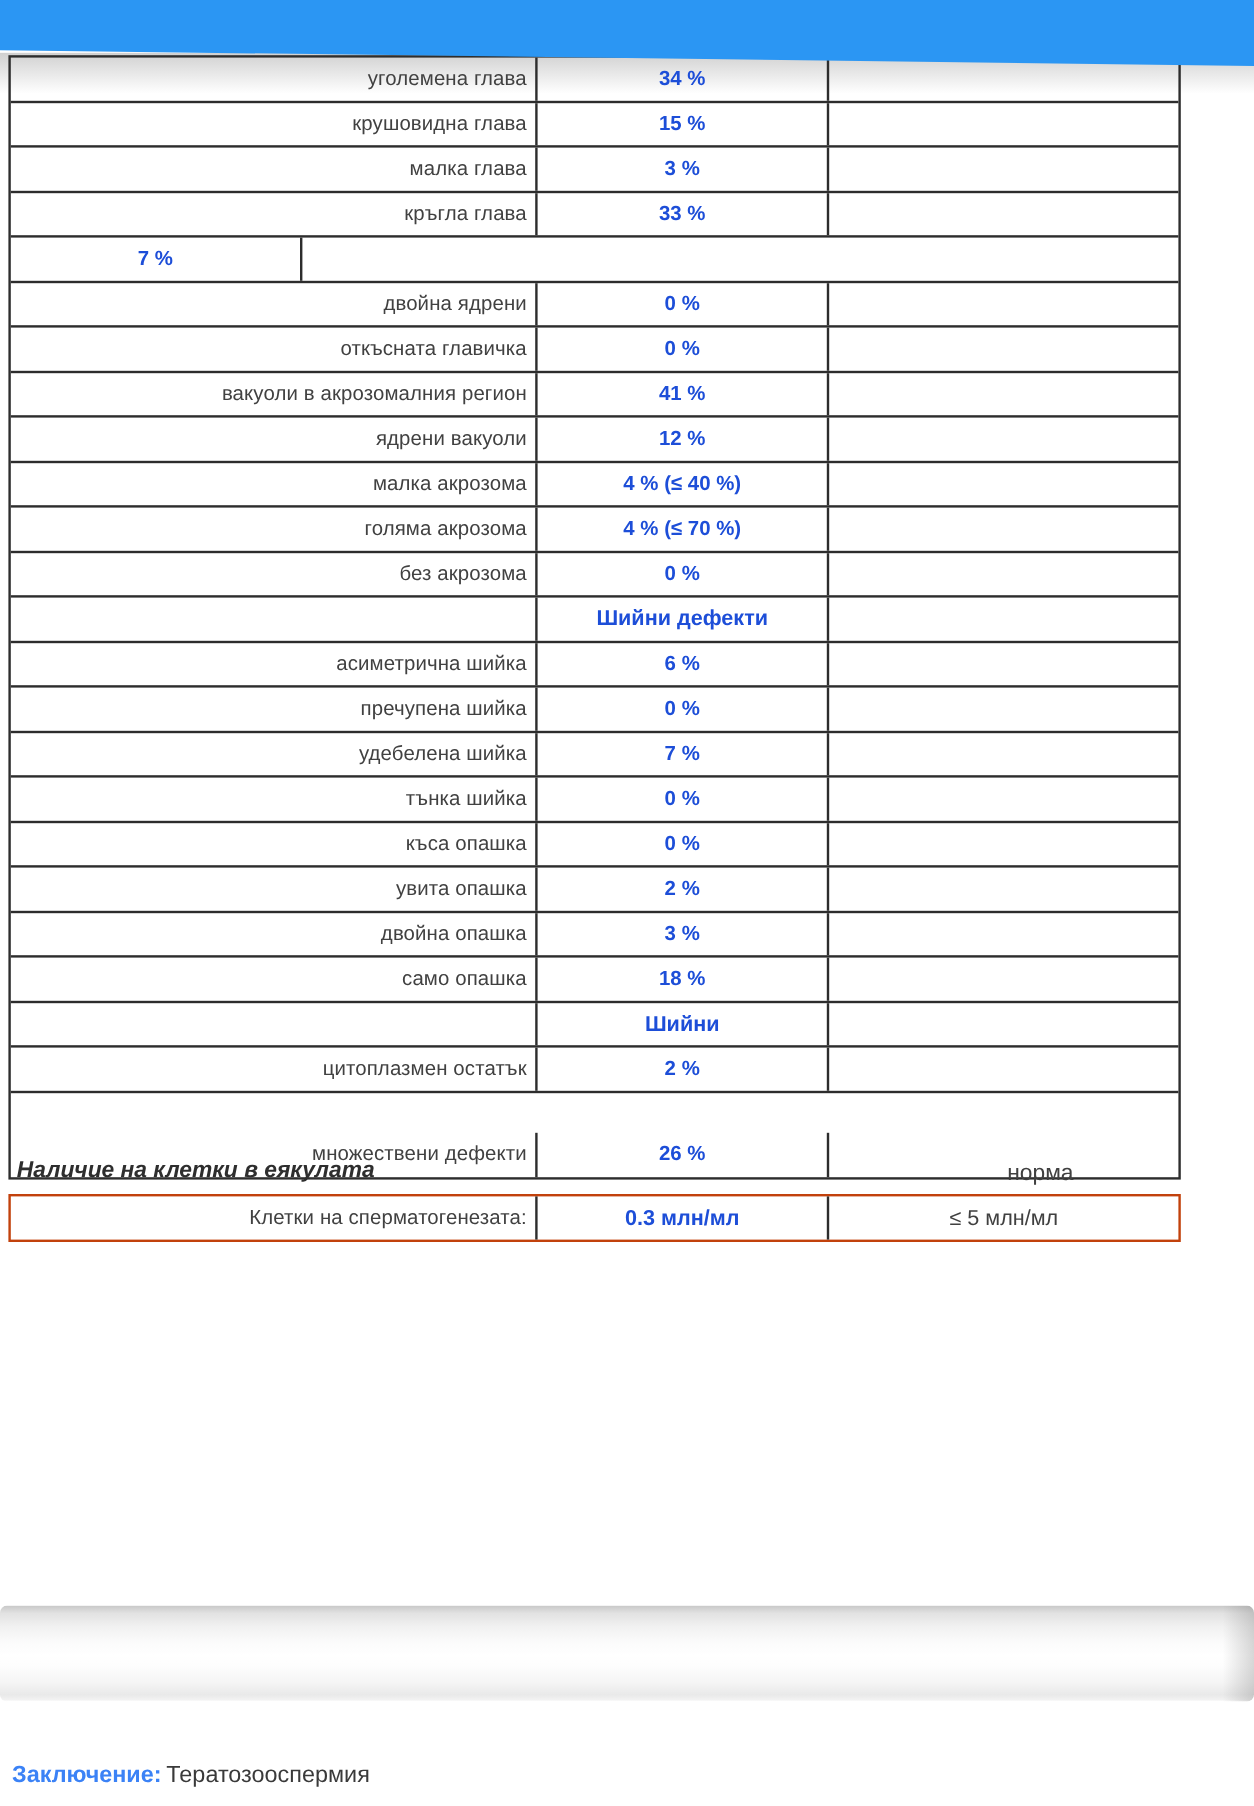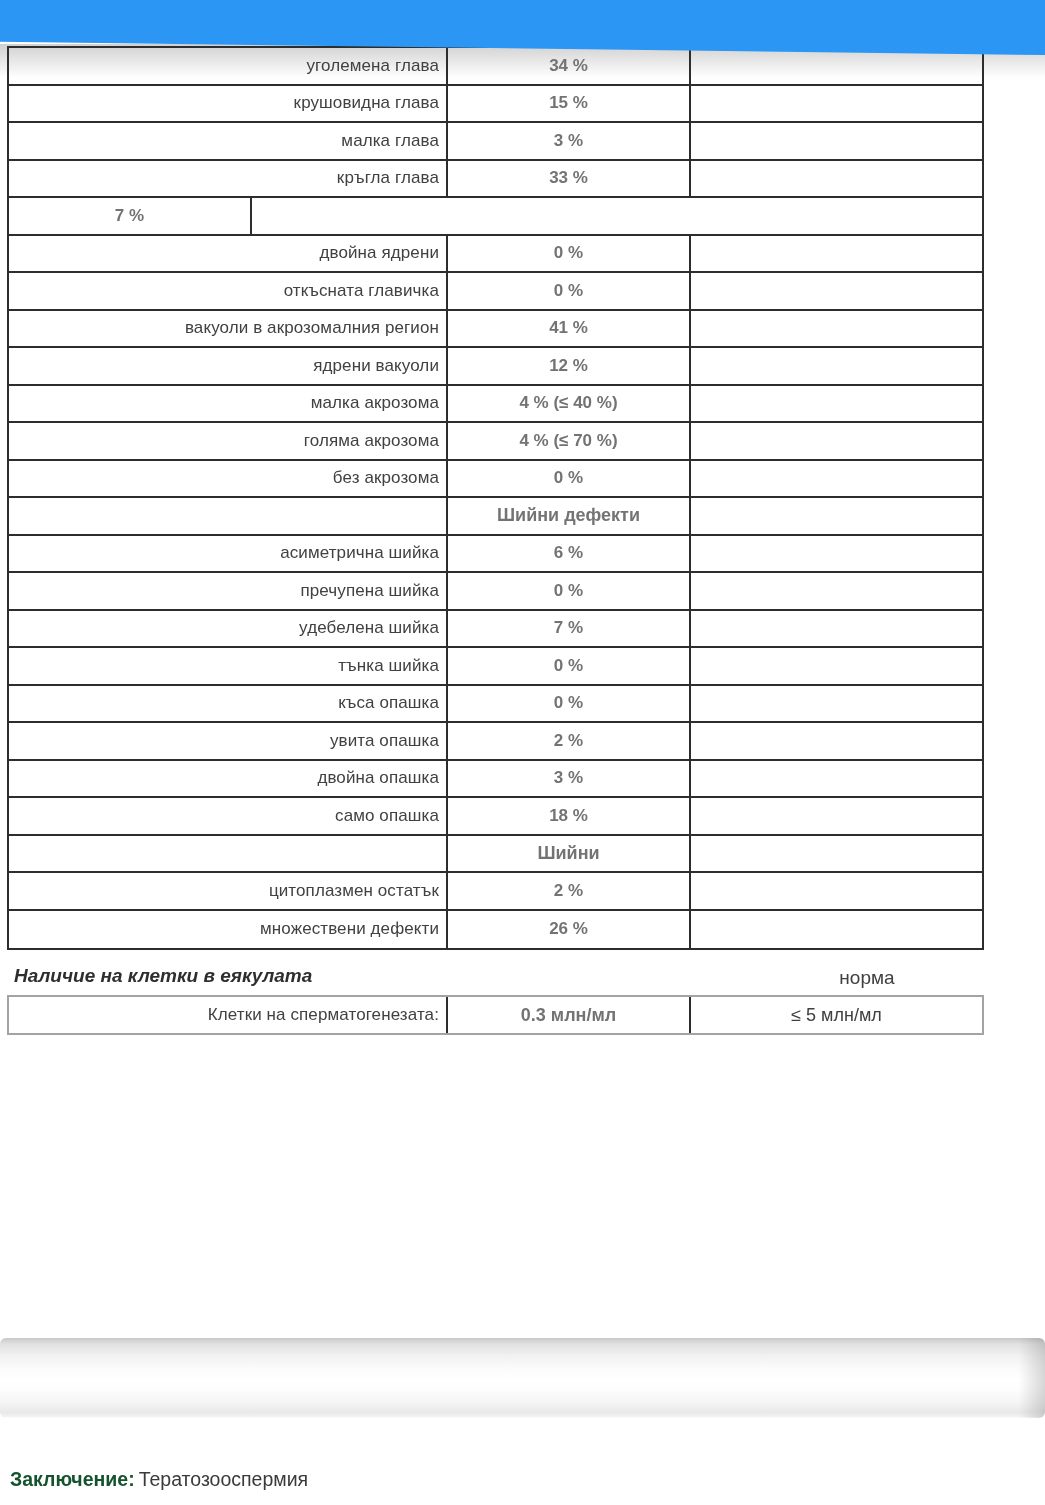--- a/index.html
+++ b/index.html
@@ -18,60 +18,60 @@
     position:absolute; top:44px; left:0; width:1045px; height:34px;
     background:linear-gradient(180deg, rgba(170,170,170,0.55), rgba(255,255,255,0));
     z-index:1;
   }
   .morph-table {
     position:absolute; left:7px; top:46px; width:977px;
     border:2px solid #2d2d2d; box-sizing:border-box;
     background:transparent; z-index:2;
   }
   .tr { display:flex; height:37.5px; box-sizing:border-box; border-bottom:2px solid #2d2d2d; }
-  .tr:last-child { border-bottom:none; }
+  .tr:last-child { border-bottom:none;margin-top:33px; }
   .td { box-sizing:border-box; display:flex; align-items:center; }
   .c1 {
     width:439px; border-right:2px solid #2d2d2d;
     justify-content:flex-end; padding-right:7px;
     font-size:17px; color:#414141; letter-spacing:0.1px;
   }
   .c2 {
     width:243px; border-right:2px solid #2d2d2d;
     justify-content:center;
-    font-size:17px; font-weight:bold; color:#737373;
+    font-size:17px; font-weight:bold; color:#1d4ed8;
   }
   .c3 { flex:1; }
   .c2.subheader { font-size:18px; }
   .section-title {
     position:absolute; left:14px; top:965px;
     font-size:19px; font-weight:bold; font-style:italic; color:#2e2e2e;
     z-index:2;
   }
   .norm-label {
     position:absolute; left:750px; top:967px; width:234px;
     text-align:center; font-size:19px; color:#404040; z-index:2;
   }
   .cells-table {
     position:absolute; left:7px; top:995px; width:977px; height:40px;
-    border:2px solid #a3a3a3; box-sizing:border-box;
+    border:2px solid #c2410c; box-sizing:border-box;
     display:flex; z-index:2; background:#ffffff;
   }
   .cells-table .c2 { font-size:18px; }
   .cells-table .c3 { justify-content:center; font-size:18px; color:#404040; }
   .page-break-band {
     position:absolute; left:0; top:1338px; width:1045px; height:80px;
     background-image:
       linear-gradient(90deg, rgba(0,0,0,0) 97.5%, rgba(110,110,110,0.28) 100%),
       linear-gradient(180deg, #c8c8c8 0%, #e2e2e2 8%, #f1f1f1 22%, #fbfbfb 38%,
         #ffffff 52%, #fdfdfd 64%, #f5f5f5 80%, #e9e9e9 93%, #f2f2f2 98%, #ffffff 100%);
     border-radius:6px;
   }
   .conclusion { position:absolute; left:10px; top:1468px; font-size:19.5px; z-index:2; }
-  .c-label { font-weight:bold; color:#14532d; }
+  .c-label { font-weight:bold; color:#3b82f6; }
   .c-value { color:#3a3a3a; margin-left:4px; }
 </style>
 </head>
 <body>
 
 <div class="blue-bar" style="background: rgb(43, 150, 243);"></div>
 <div class="top-shadow"></div>
 
 <div class="morph-table">
   <div class="tr">

